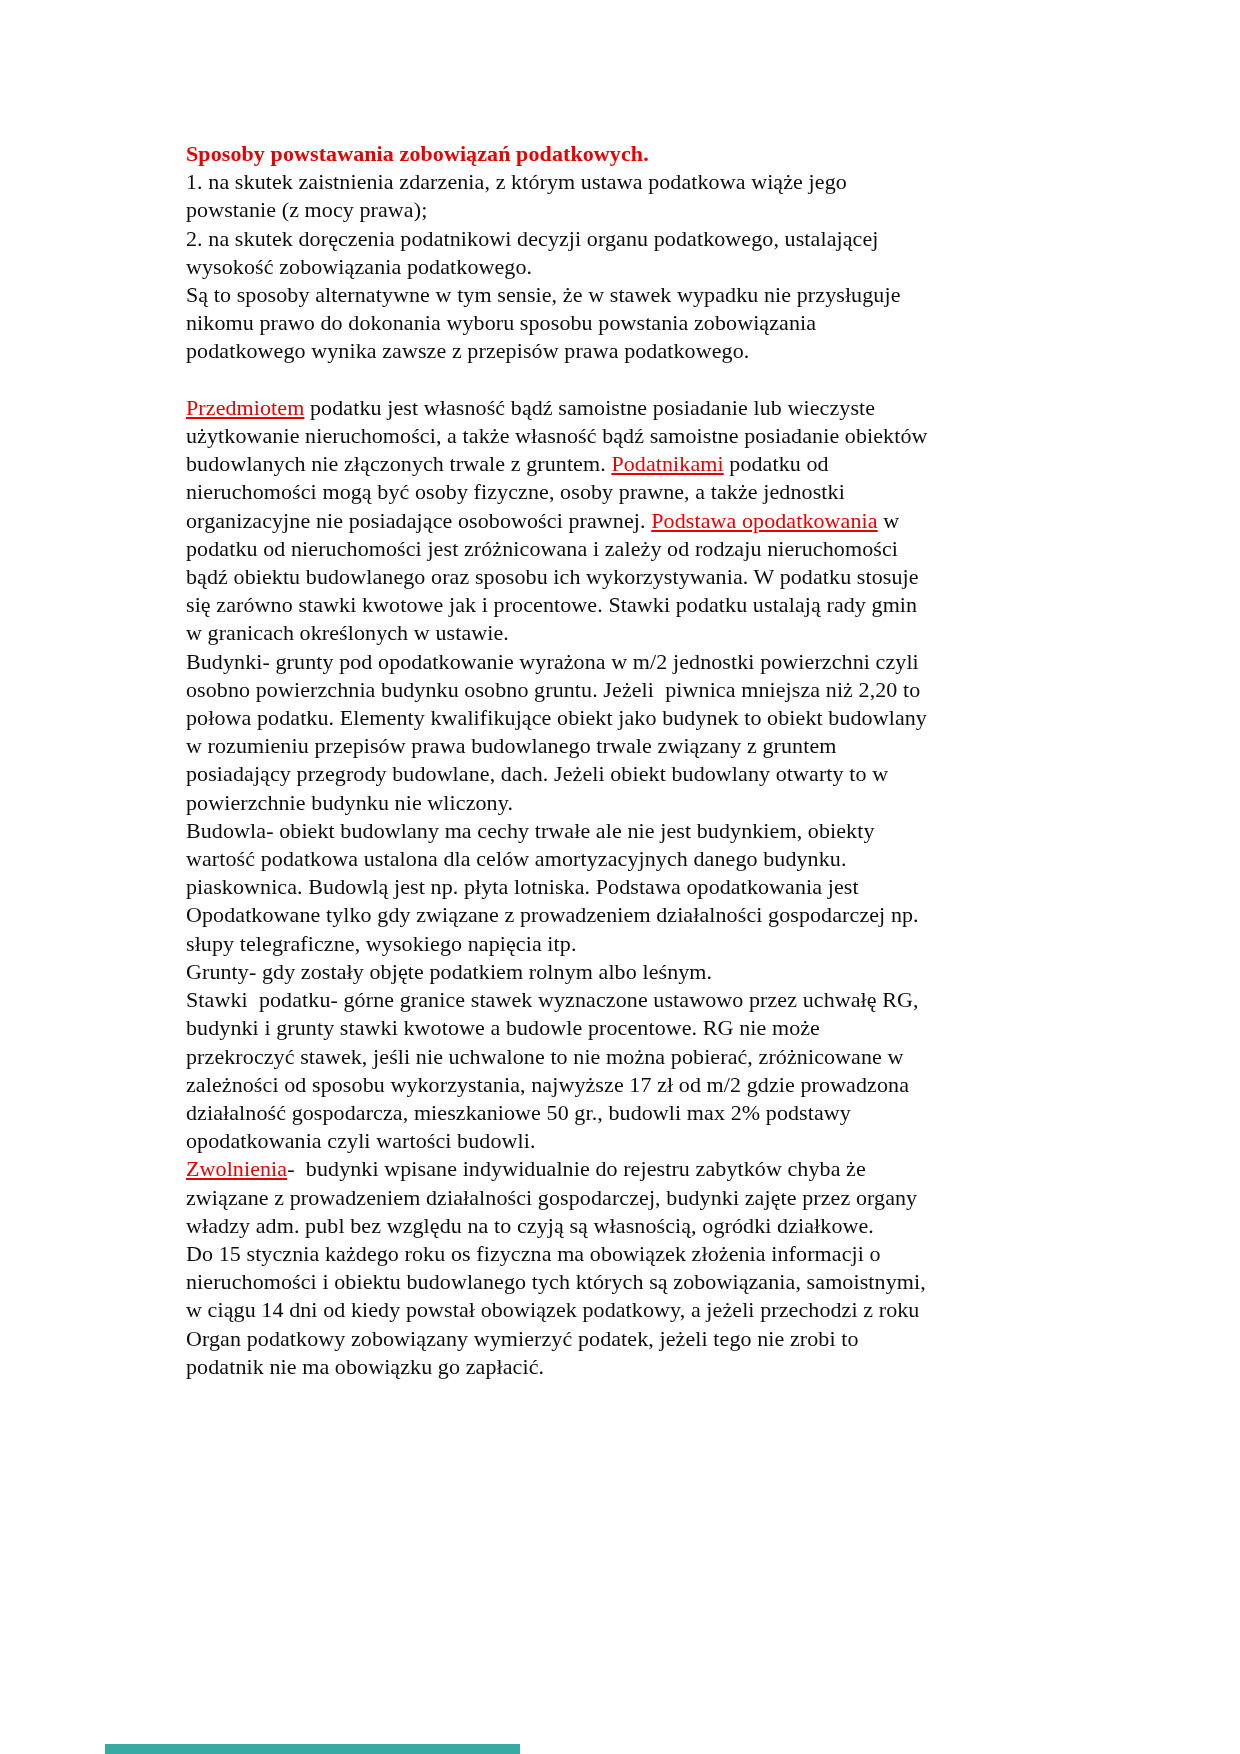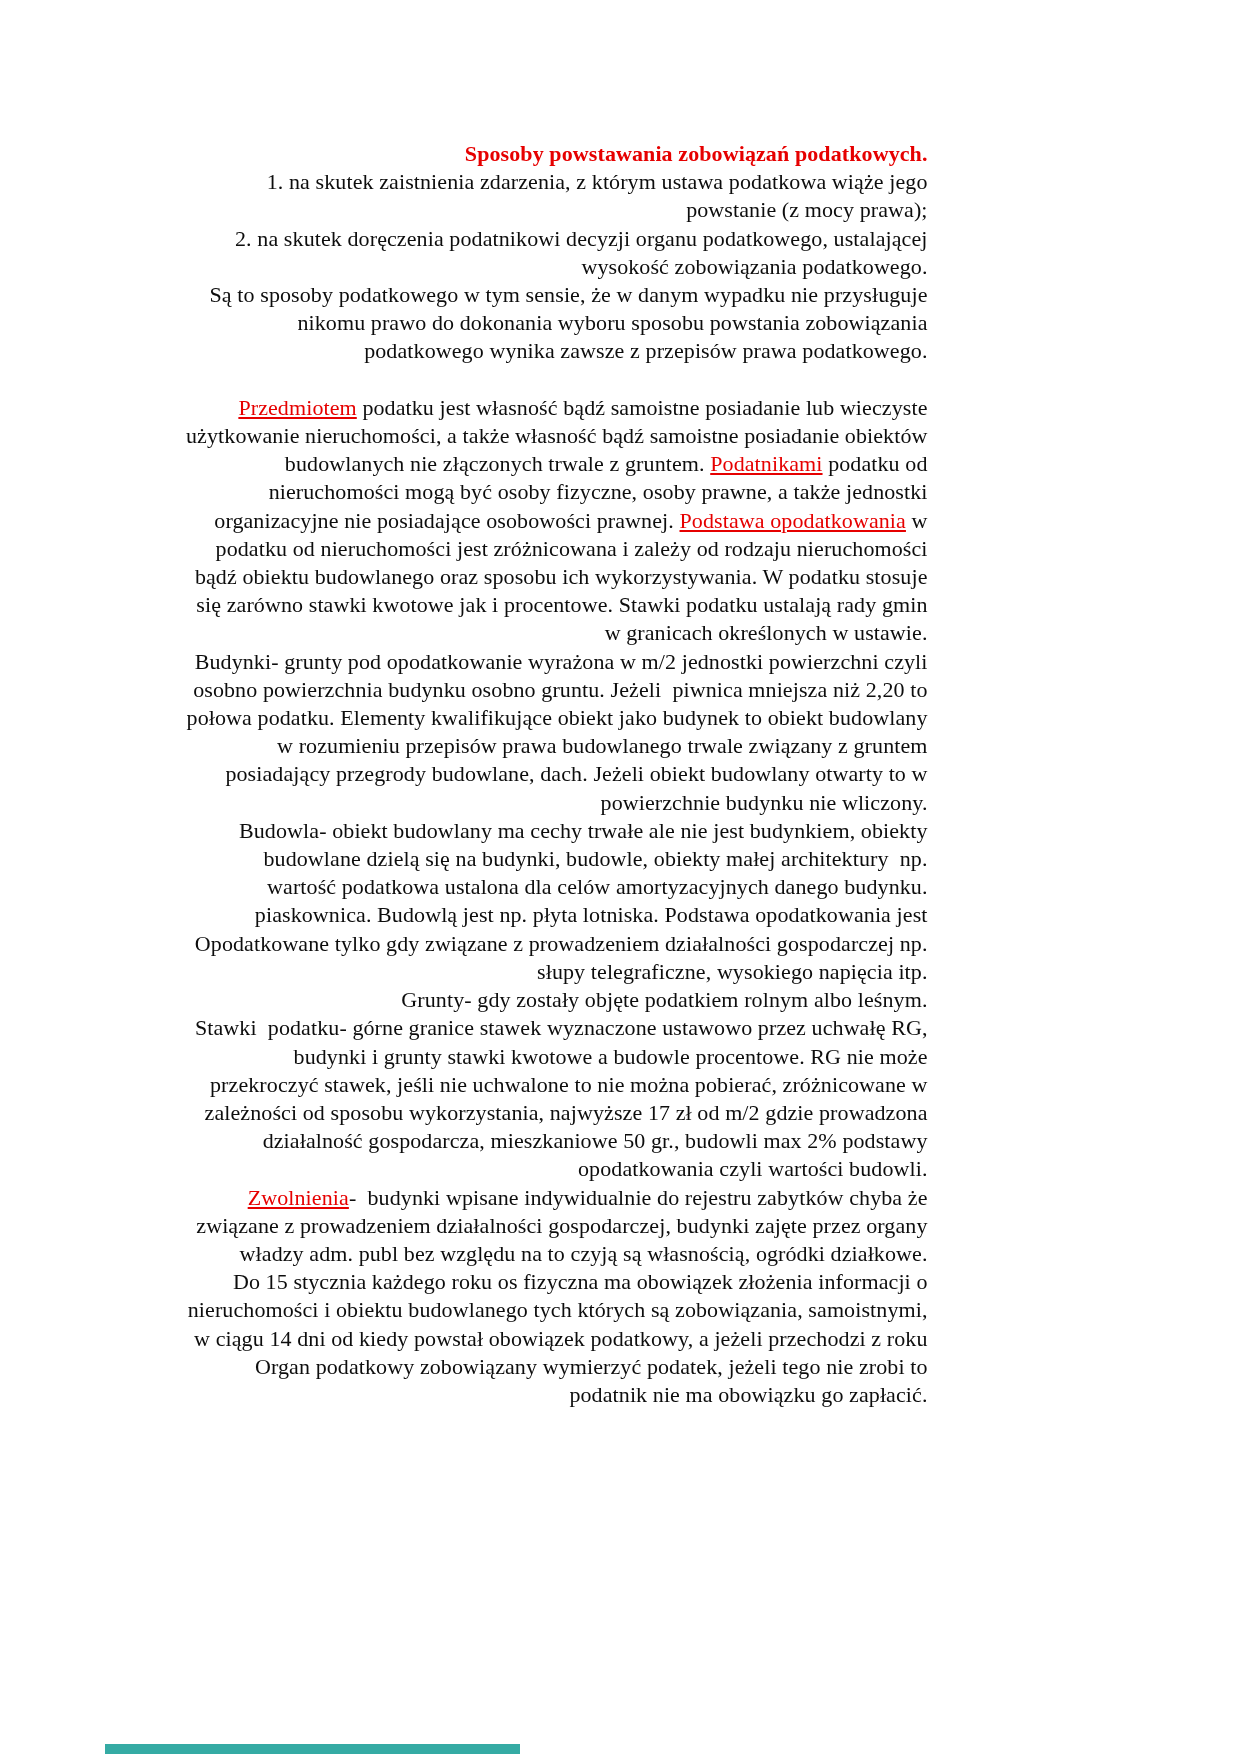--- a/index.html
+++ b/index.html
@@ -7,21 +7,20 @@
     padding: 0;
     background: #ffffff;
   }
   .page {
     position: relative;
     width: 1240px;
     height: 1754px;
     background: #ffffff;
     overflow: hidden;
     font-family: "Liberation Serif", "DejaVu Serif", serif;
-    text-align: right;
   }
   .textblock {
     position: absolute;
     left: 186px;
     top: 140px;
     font-size: 22px;
     line-height: 28.2px;
     color: #0d0d0d;
     letter-spacing: 0.1px;
   }
@@ -52,41 +51,40 @@
 </head>
 <body>
 
 <div class="page">
   <div class="textblock" id="textblock">
       <div class="line"><span class="seg-r">Sposoby powstawania zobowiązań podatkowych.</span></div>
       <div class="line"><span class="seg-n">1. na skutek zaistnienia zdarzenia, z którym ustawa podatkowa wiąże jego</span></div>
       <div class="line"><span class="seg-n">powstanie (z mocy prawa);</span></div>
       <div class="line"><span class="seg-n">2. na skutek doręczenia podatnikowi decyzji organu podatkowego, ustalającej</span></div>
       <div class="line"><span class="seg-n">wysokość zobowiązania podatkowego.</span></div>
-      <div class="line"><span class="seg-n">Są to sposoby podatkowego w tym sensie, że w danym wypadku nie przysługuje</span></div>
+      <div class="line"><span class="seg-n">Są to sposoby alternatywne w tym sensie, że w stawek wypadku nie przysługuje</span></div>
       <div class="line"><span class="seg-n">nikomu prawo do dokonania wyboru sposobu powstania zobowiązania</span></div>
       <div class="line"><span class="seg-n">podatkowego wynika zawsze z przepisów prawa podatkowego.</span></div>
       <div class="line">&nbsp;</div>
       <div class="line"><span class="seg-u">Przedmiotem</span><span class="seg-n"> podatku jest własność bądź samoistne posiadanie </span><span class="seg-b">lub wieczyste</span></div>
       <div class="line"><span class="seg-n">użytkowanie nieruchomości, a także własność bądź samoistne posiadanie obiektów</span></div>
       <div class="line"><span class="seg-n">budowlanych nie złączonych trwale z gruntem. </span><span class="seg-u">Podatnikami</span><span class="seg-b"> podatku od</span></div>
       <div class="line"><span class="seg-n">nieruchomości mogą być osoby fizyczne, osoby prawne, a także jednostki</span></div>
       <div class="line"><span class="seg-n">organizacyjne nie posiadające osobowości prawnej. </span><span class="seg-u">Podstawa opodatkowania</span><span class="seg-b"> w</span></div>
       <div class="line"><span class="seg-n">podatku od nieruchomości jest zróżnicowana i zależy od rodzaju nieruchomości</span></div>
       <div class="line"><span class="seg-n">bądź obiektu budowlanego oraz sposobu ich wykorzystywania. W podatku stosuje</span></div>
       <div class="line"><span class="seg-n">się zarówno stawki kwotowe jak i procentowe. Stawki podatku ustalają rady gmin</span></div>
       <div class="line"><span class="seg-n">w granicach określonych w ustawie.</span></div>
       <div class="line"><span class="seg-b">Budynki-</span><span class="seg-n"> grunty pod opodatkowanie wyrażona w m/2 jednostki powierzchni czyli</span></div>
       <div class="line"><span class="seg-b">osobno powierzchnia budynku osobno gruntu.</span><span class="seg-n"> Jeżeli  piwnica mniejsza niż 2,20 to</span></div>
       <div class="line"><span class="seg-n">połowa podatku. Elementy kwalifikujące obiekt jako budynek to obiekt budowlany</span></div>
       <div class="line"><span class="seg-n">w rozumieniu przepisów prawa budowlanego trwale związany z gruntem</span></div>
       <div class="line"><span class="seg-n">posiadający przegrody budowlane, dach. Jeżeli obiekt budowlany </span><span class="seg-b">otwarty to w</span></div>
       <div class="line"><span class="seg-b">powierzchnie budynku nie wliczony.</span></div>
       <div class="line"><span class="seg-b">Budowla-</span><span class="seg-n"> obiekt budowlany ma cechy trwałe ale nie jest budynkiem, obiekty</span></div>
-      <div class="line"><span class="seg-n">budowlane dzielą się na budynki, budowle, obiekty małej architektury  np.</span></div>
       <div class="line"><span class="seg-n">wartość podatkowa ustalona dla celów amortyzacyjnych danego budynku.</span></div>
       <div class="line"><span class="seg-n">piaskownica. Budowlą jest np. płyta lotniska. Podstawa opodatkowania jest</span></div>
       <div class="line"><span class="seg-n">Opodatkowane tylko gdy związane z prowadzeniem działalności gospodarczej np.</span></div>
       <div class="line"><span class="seg-n">słupy telegraficzne, wysokiego napięcia itp.</span></div>
       <div class="line"><span class="seg-b">Grunty-</span><span class="seg-n"> gdy zostały objęte podatkiem rolnym albo leśnym.</span></div>
       <div class="line"><span class="seg-b">Stawki  podatku-</span><span class="seg-n"> górne granice stawek wyznaczone ustawowo przez uchwałę RG,</span></div>
       <div class="line"><span class="seg-n">budynki i grunty stawki kwotowe a budowle procentowe. RG nie może</span></div>
       <div class="line"><span class="seg-n">przekroczyć stawek, jeśli nie uchwalone to nie można pobierać, zróżnicowane w</span></div>
       <div class="line"><span class="seg-n">zależności od sposobu wykorzystania, najwyższe 17 zł od m/2 gdzie prowadzona</span></div>
       <div class="line"><span class="seg-n">działalność gospodarcza, mieszkaniowe 50 gr., budowli max 2% podstawy</span></div>

